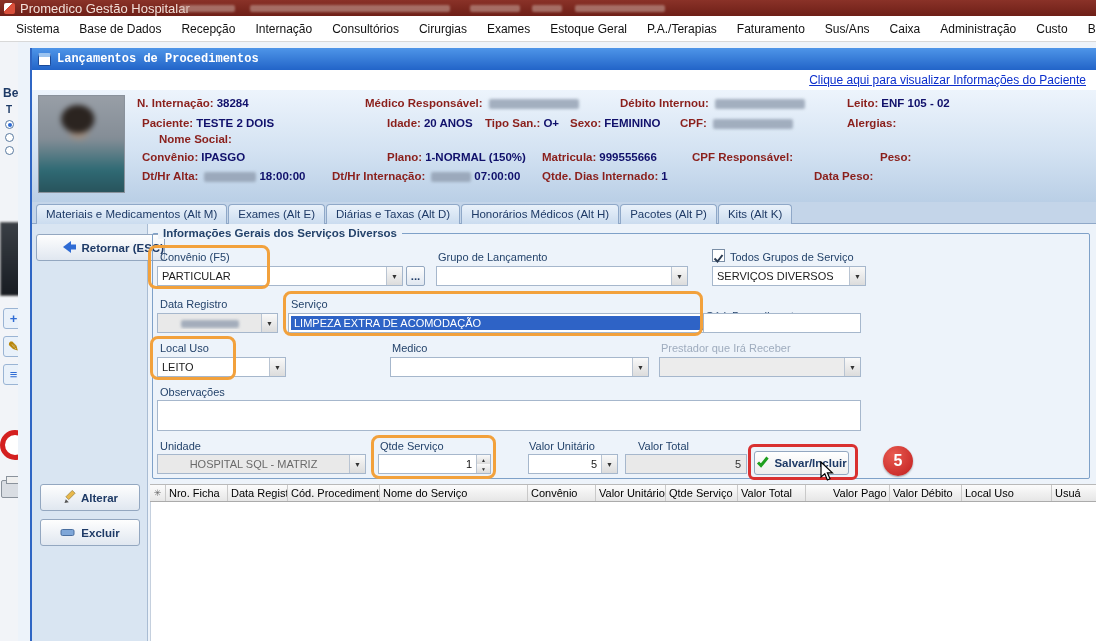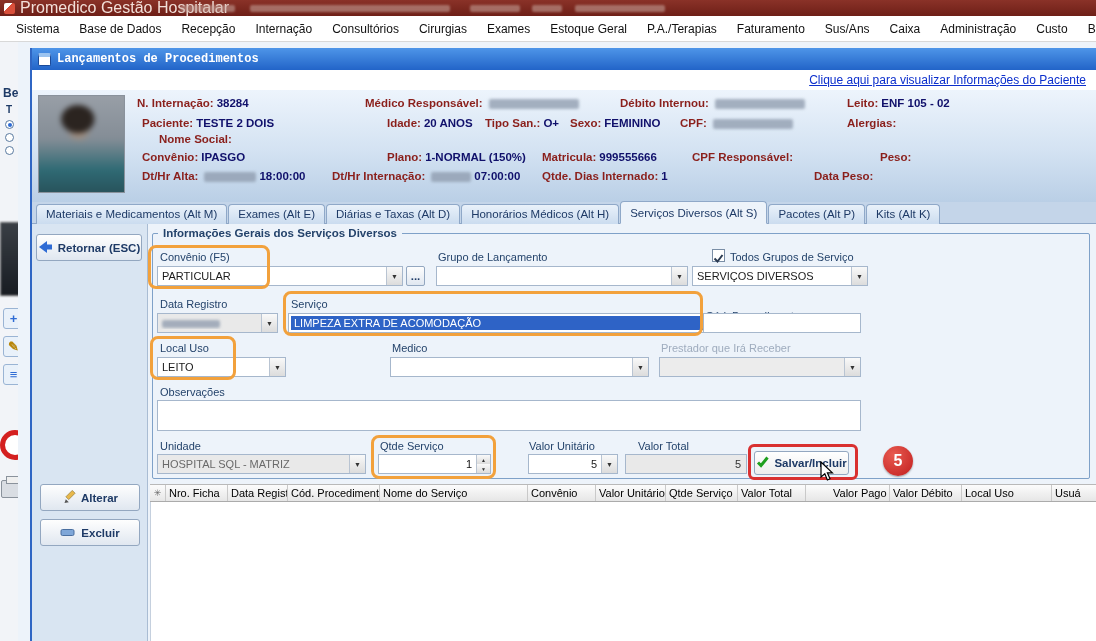--- a/index.html
+++ b/index.html
@@ -7,21 +7,21 @@
   .screen {
     position: relative; width: 1096px; height: 641px; overflow: hidden;
     font-family: "Liberation Sans", sans-serif; background:#EDF3FA;
   }
 
   
   .titlebar { position:absolute; left:0; top:0; width:1096px; height:16px;
     background:linear-gradient(180deg,#8A3228,#6E1F17); display:flex; align-items:center; }
   .titlebar .app-ico { width:11px; height:11px; margin:0 5px 0 4px;
     background:linear-gradient(135deg,#ffffff 40%,#d94f3a 40%); border-radius:2px; }
-  .titlebar .t { color:#F2DFD8; font-size:16px; white-space:nowrap; }
+  .titlebar .t { color:#F2DFD8; font-size:13px; white-space:nowrap; }
   .tb-redact { position:absolute; top:5px; height:7px; background:#C9A79E; opacity:.55;
     filter:blur(1px); border-radius:2px; }
 
   
   .menubar { position:absolute; left:0; top:16px; width:1096px; height:26px; background:#FFFFFF;
     border-bottom:1px solid #D8D8D8; display:flex; align-items:center; padding-left:6px; }
   .menu-item { font-size:12px; color:#111; padding:4px 10px; white-space:nowrap; cursor:default; }
 
   
   .leftstrip { position:absolute; left:0; top:42px; width:18px; bottom:0; background:#F2F4F8; overflow:hidden; }
@@ -100,21 +100,21 @@
     font-size:11.5px; font-weight:bold; color:#24436B; z-index:2; }
   .combo { position:absolute; height:20px; background:#fff; border:1px solid #A6B7CC;
     display:flex; align-items:center; cursor:pointer; }
   .combo .val { flex:1; padding:0 4px; font-size:11px; color:#1A1A1A; overflow:hidden; white-space:nowrap; }
   .combo .dd { width:16px; align-self:stretch; background:linear-gradient(#F9F9F9,#DCDCDC);
     border-left:1px solid #B9C4D2; display:flex; align-items:center; justify-content:center;
     font-size:7px; color:#333; }
   .combo.disabled { background:#ECECEC; }
   .combo.disabled .val { color:#8A8A8A; }
   .combo.grey { background:#E9E9E9; }
-  .combo.grey .val { color:#6A6A6A; }
+  .combo.grey .val { color:#6A6A6A;text-align:center; }
   .combo .selhl { position:absolute; left:2px; top:2px; right:18px; bottom:2px; background:#2E63C6;
     color:#fff; font-size:11px; display:flex; align-items:center; padding:0 3px; overflow:hidden;
     white-space:nowrap; }
   .tbox { position:absolute; background:#fff; border:1px solid #A6B7CC; font-size:11px; padding:2px 4px;
     font-family:"Liberation Sans",sans-serif; }
   textarea.tbox { resize:none; outline:none; }
   input.tbox { outline:none; }
   .spin { position:absolute; height:20px; background:#fff; border:1px solid #A6B7CC; display:flex; }
   .spin .val { flex:1; font-size:11px; color:#111; display:flex; align-items:center;
     justify-content:flex-end; padding-right:4px; }
@@ -285,29 +285,28 @@
       <span class="l">Data Peso:</span>
     </div>
   </div>
 
   <div class="tabstrip">
 
   <div class="tab"><span>Materiais e Medicamentos (Alt M)</span></div>
       <div class="tab"><span>Exames (Alt E)</span></div>
       <div class="tab"><span>Diárias e Taxas (Alt D)</span></div>
       <div class="tab"><span>Honorários Médicos (Alt H)</span></div>
-      <div class="tab active"><span>Serviços Diversos (Alt S)</span></div>
       <div class="tab"><span>Pacotes (Alt P)</span></div>
       <div class="tab"><span>Kits (Alt K)</span></div>
     </div>
 
   <div class="sidebar"></div>
   <div class="mainarea"></div>
 
-  <div class="btn" style="left:36px;top:234px;width:106px;height:27px;">
+  <div class="btn" style="left:36px;top:234px;width:129px;height:27px;justify-content:flex-end;">
     <span><svg width="15" height="14">
           <polygon points="9,1 1,7 9,13" fill="#2E6BD4"></polygon>
           <rect x="8" y="4.5" width="6" height="5" fill="#2E6BD4"></rect>
         </svg></span>
     <span>Retornar (ESC)</span>
   </div>
   <div class="btn" style="left:40px;top:484px;width:100px;height:27px;">
     <span><svg width="14" height="14">
           <rect x="6.5" y="0.5" width="4" height="9" transform="rotate(45 8.5 5)" fill="#E8B84B" stroke="#8A7430" stroke-width="0.6"></rect>
           <polygon points="2.5,13 3.8,9.2 6.8,12.2" fill="#555"></polygon>
@@ -336,21 +335,21 @@
     <span class="val"></span>
     <span class="dd">▼</span>
   </div>
 
   <div class="chk" style="left:712px;top:249px;">
     <svg width="11" height="11">
         <polyline points="1.5,5.5 4.5,8.5 9.5,2" stroke="#2B3B52" stroke-width="2" fill="none"></polyline>
       </svg>
   </div>
   <div class="lbl" style="left:730px;top:251px;">Todos Grupos de Serviço</div>
-  <div class="combo" style="left:692px;top:266px;width:176px;">
+  <div class="combo" style="left:712px;top:266px;width:154px;">
     <span class="val">SERVIÇOS DIVERSOS</span>
     <span class="dd">▼</span>
   </div>
 
   <div class="lbl" style="left:160px;top:298px;">Data Registro</div>
   <div class="combo grey" style="left:157px;top:313px;width:121px;">
     <span class="val"><span class="redact" style="width:58px;height:8px;margin:0;"></span></span>
     <span class="dd">▼</span>
   </div>
 

